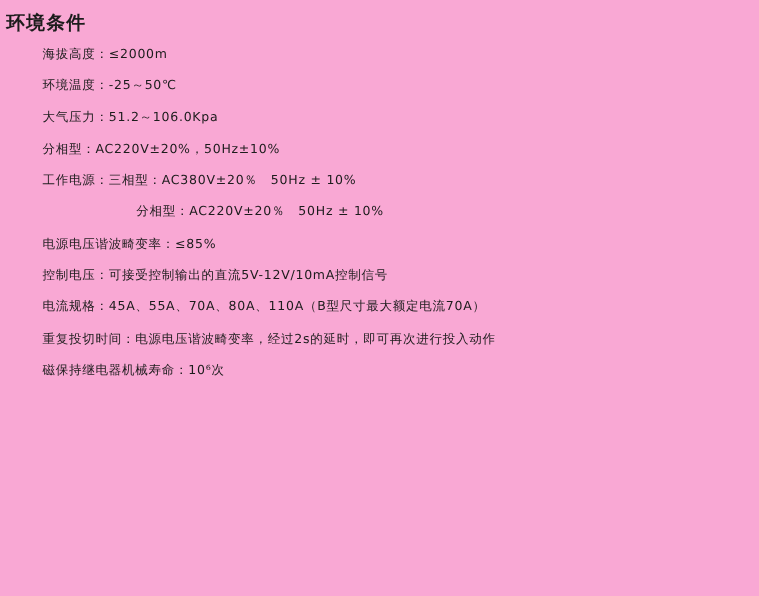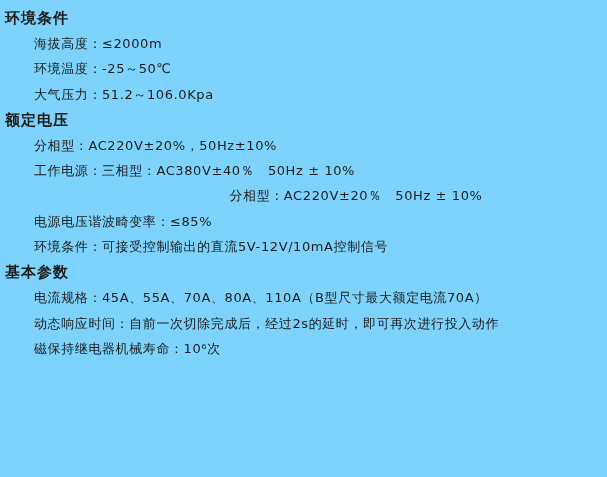--- a/index.html
+++ b/index.html
@@ -5,62 +5,59 @@
   html, body {
     margin: 0;
     padding: 0;
     background: #ffffff;
   }
   .doc {
     width: 607px;
     height: 477px;
     box-sizing: border-box;
     padding: 5px 4px 0 5px;
-    background: #7dd3fc;
+    background: #f9a8d4;
     color: #1c1c1c;
     font-family: "DejaVu Sans", "Liberation Sans", sans-serif;
     overflow: hidden;
   }
   .section-title {
     margin: 0;
     font-size: 15px;
     font-weight: 700;
     line-height: 26px;
     letter-spacing: 1px;
     white-space: nowrap;
   }
   .spec-line {
     margin: 0;
-    font-size: 13px;
+    font-size: 10px;
     font-weight: 400;
     line-height: 25.3px;
     letter-spacing: 0.6px;
     padding-left: 29px;
     white-space: nowrap;
   }
   .spec-line.deep {
     padding-left: 104px;
-    text-align: center;
   }
 </style>
 </head>
 <body>
 
 <div class="doc">
 
   <h2 class="section-title">环境条件</h2>
   <p class="spec-line">海拔高度：≤2000m</p>
   <p class="spec-line">环境温度：-25～50℃</p>
   <p class="spec-line">大气压力：51.2～106.0Kpa</p>
 
-  <h2 class="section-title">额定电压</h2>
   <p class="spec-line">分相型：AC220V±20%，50Hz±10%</p>
-  <p class="spec-line">工作电源：三相型：AC380V±40％　50Hz ± 10%</p>
+  <p class="spec-line">工作电源：三相型：AC380V±20％　50Hz ± 10%</p>
   <p class="spec-line deep">分相型：AC220V±20％　50Hz ± 10%</p>
   <p class="spec-line">电源电压谐波畸变率：≤85%</p>
-  <p class="spec-line">环境条件：可接受控制输出的直流5V-12V/10mA控制信号</p>
+  <p class="spec-line">控制电压：可接受控制输出的直流5V-12V/10mA控制信号</p>
 
-  <h2 class="section-title">基本参数</h2>
   <p class="spec-line">电流规格：45A、55A、70A、80A、110A（B型尺寸最大额定电流70A）</p>
-  <p class="spec-line">动态响应时间：自前一次切除完成后，经过2s的延时，即可再次进行投入动作</p>
+  <p class="spec-line">重复投切时间：电源电压谐波畸变率，经过2s的延时，即可再次进行投入动作</p>
   <p class="spec-line">磁保持继电器机械寿命：10⁶次</p>
 
 </div>
 
 </body></html>

